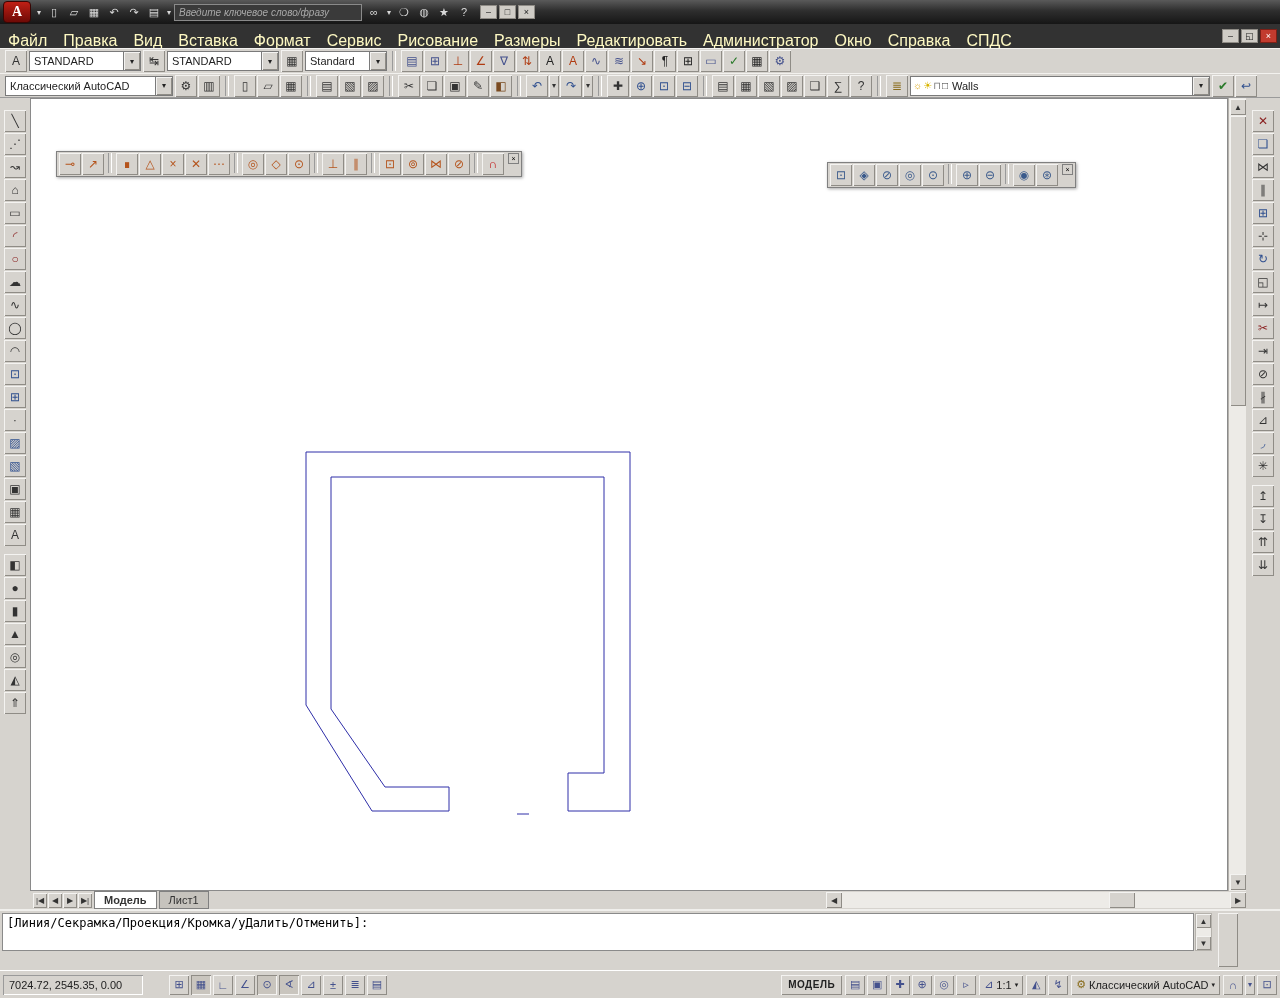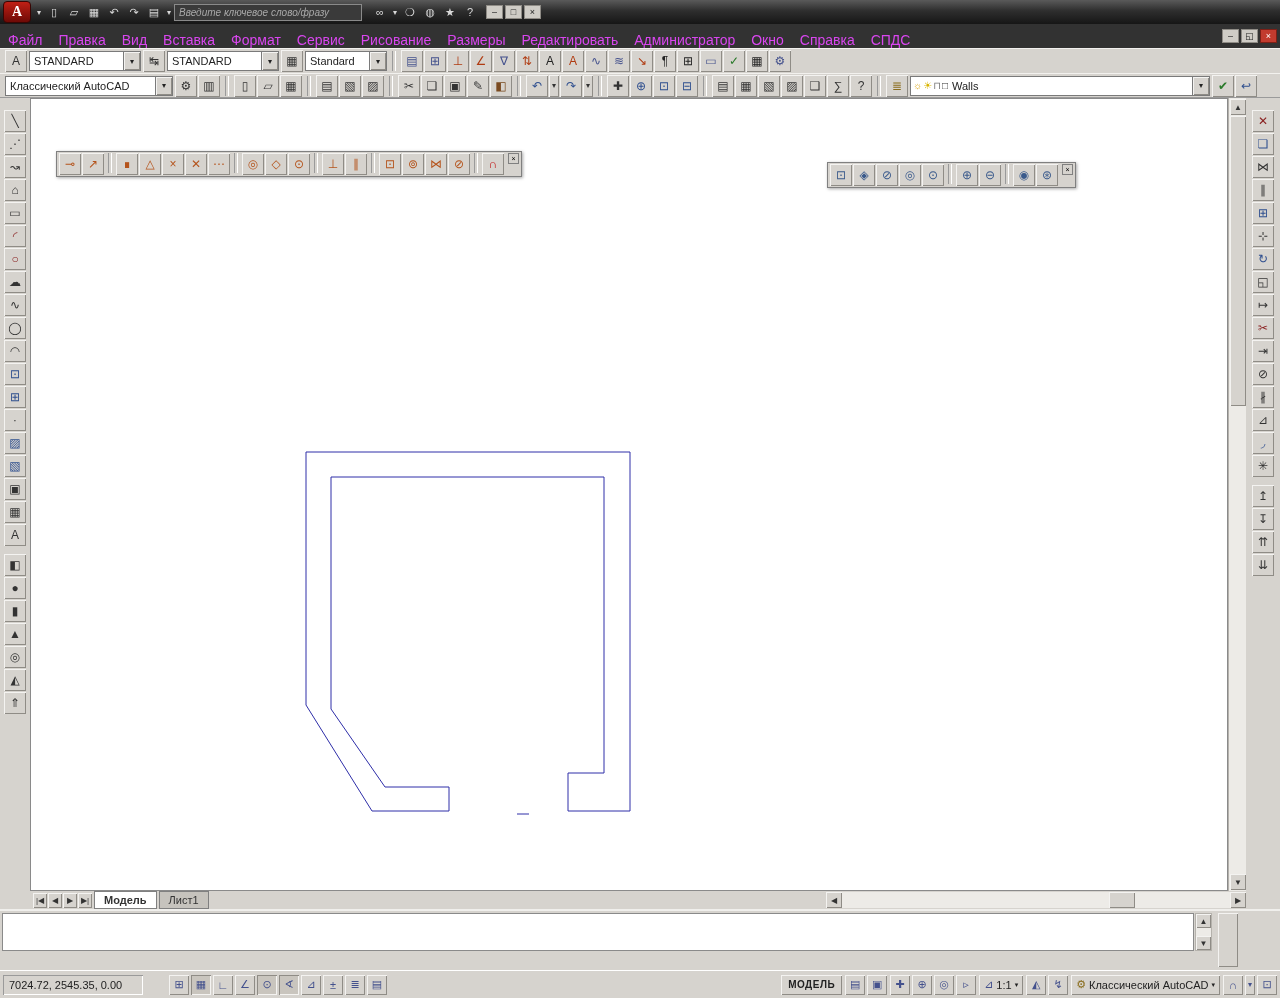--- a/index.html
+++ b/index.html
@@ -6,30 +6,30 @@
   .app{position:relative;width:1280px;height:998px;background:#d6d3ce;font-family:"Liberation Sans",sans-serif;overflow:hidden;font-size:12px;color:#222;}
   button{font-family:inherit;cursor:default;}
   
   .titlebar{position:absolute;top:0;left:0;right:0;height:24px;background:linear-gradient(#5a5a5a 0%,#2e2e2e 45%,#161616 100%);display:flex;align-items:center;color:#ddd;}
   .logo{width:26px;height:20px;margin:2px 3px;background:linear-gradient(#c02015,#6e0a06);border-radius:4px;color:#fff;font-weight:bold;font-size:14px;display:flex;align-items:center;justify-content:center;font-family:"Liberation Serif",serif;border:1px solid #3a0503;}
   .qat,.icgrp{display:flex;align-items:center;}
   .qbtn{width:20px;height:20px;background:transparent;border:none;color:#d8d8d8;font-size:11px;display:flex;align-items:center;justify-content:center;padding:0;}
   .narrow{width:10px !important;font-size:8px !important;}
   .title-text{flex:1;text-align:center;font-size:12px;font-weight:bold;color:#ececec;white-space:nowrap;overflow:hidden;}
   .title-text .t2{margin-left:12px;color:#d0d0d0;}
-  .infocenter{display:flex;align-items:center;gap:8px;margin-right:6px;}
+  .infocenter{display:flex;align-items:center;gap:2px;margin-right:6px;}
   .search{width:178px;height:15px;background:#3a3a3a;border:1px solid #8a8a8a;color:#cfcfcf;font-style:italic;font-size:10px;padding:0 4px;}
   .search::placeholder{color:#a8a8a8;}
   .winbtns{display:flex;gap:2px;margin-right:4px;}
   .wbtn{width:17px;height:14px;background:#cfccc6;border:1px solid #8f8c86;font-size:9px;line-height:1;color:#222;display:flex;align-items:center;justify-content:center;padding:0;}
   .wbtn.red{background:#c23b2e;color:#fff;border-color:#7c1f16;}
   
   .menubar{position:absolute;top:24px;left:0;right:0;height:24px;background:#323232;display:flex;align-items:center;}
   .menus{display:flex;align-items:center;height:100%;}
-  .menu-item{color:#d946ef;background:transparent;border:none;font-size:14px;padding:8px 8px;height:100%;}
+  .menu-item{color:#fef9c3;background:transparent;border:none;font-size:16px;padding:8px 8px;height:100%;}
   .doc-winbtns{margin-left:auto;display:flex;gap:2px;margin-right:3px;}
   
   .trow{position:absolute;left:0;right:0;height:25px;background:#d6d3ce;display:flex;align-items:center;gap:2px;padding-left:5px;box-sizing:border-box;border-top:1px solid #f2f1ee;}
   .row1{top:48px;}
   .row2{top:73px;border-bottom:1px solid #9a9a9a;}
   .tb{width:22px;height:22px;display:flex;align-items:center;justify-content:center;background:#d6d3ce;border:none;font-size:12px;color:#333;padding:0;box-shadow:inset 1px 1px 0 #f4f3f1,inset -1px -1px 0 #8f8c86;}
   .tb .g{pointer-events:none;}
   .tsep{width:2px;height:20px;border-left:1px solid #9a9a9a;border-right:1px solid #fff;margin:0 3px;}
   .tgroup{display:flex;align-items:center;gap:1px;}
   .combo{display:flex;align-items:center;background:#fff;border:1px solid #7a7a7a;height:20px;box-sizing:border-box;}
@@ -722,20 +722,21 @@
       <button class="sbtn raised">◀</button>
       <div class="htrack">
         <div class="hthumb raised"></div>
       </div>
       <button class="sbtn raised">▶</button>
     </div>
   </div>
 
   <div class="cmdpanel">
     <div class="cmd-history">
+      <div>[Линия/Секрамка/Проекция/Кромка/уДалить/Отменить]:</div>
     </div>
     <div class="cmd-scroll">
       <button class="sbtn raised">▲</button>
       <button class="sbtn raised">▼</button>
     </div>
     <div class="cmd-grip raised"></div>
   </div>
 
   <div class="statusbar">
     <div class="coords">

